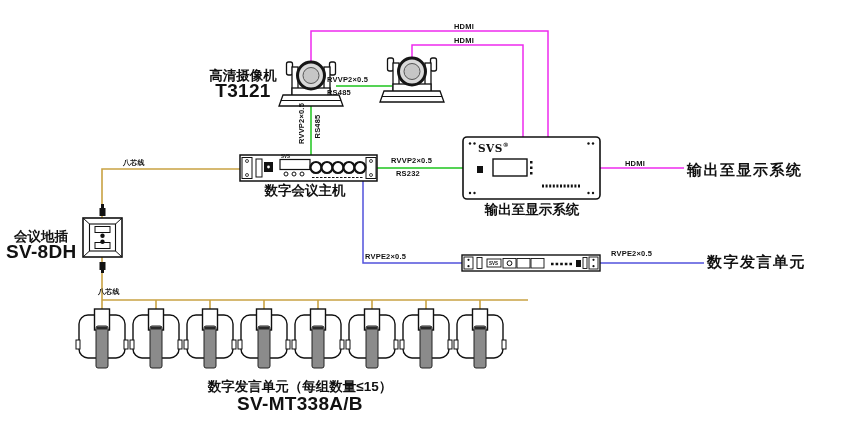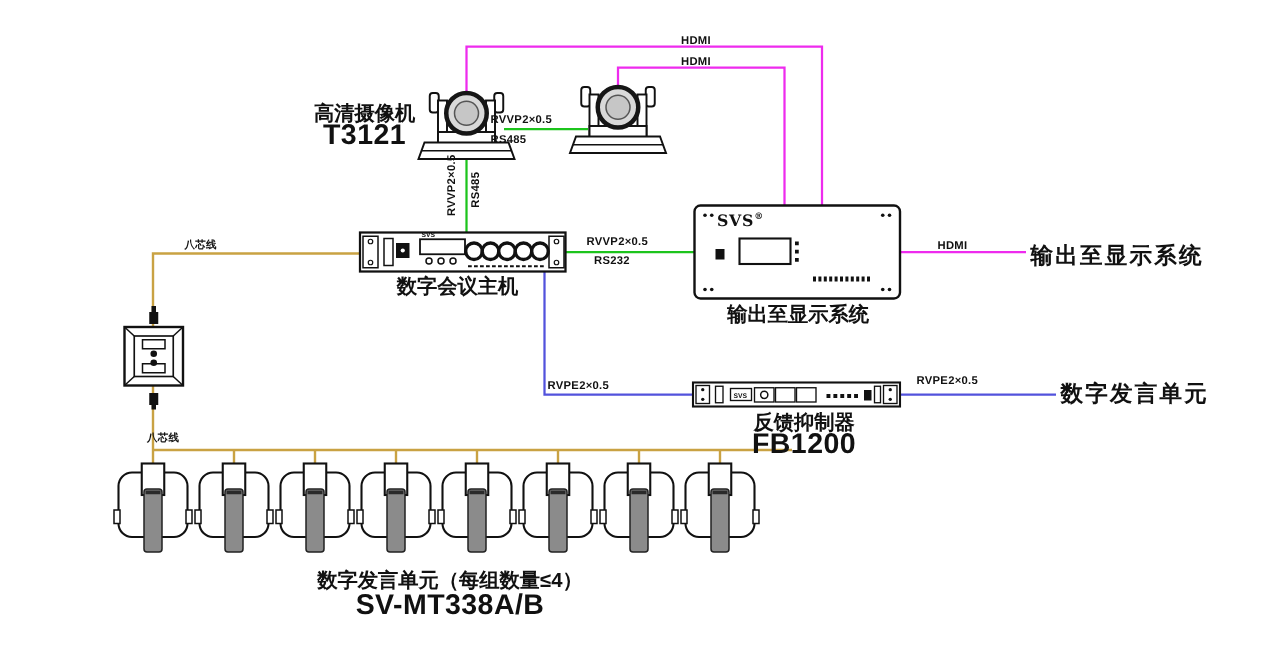--- a/index.html
+++ b/index.html
@@ -186,28 +186,28 @@
   <div class="lbl dev" style="left:245px;top:184px;width:120px;">
     <div>数字会议主机</div>
   </div>
 
   <div class="lbl brand-serif" style="left:478px;top:141px;">
     <span>SVS</span><span class="reg">®</span>
   </div>
 
   <div class="lbl dev" style="left:472px;top:203px;width:120px;">输出至显示系统</div>
 
-
-  <div class="lbl dev" style="left:486px;top:275px;width:100px;">
-    <div>反馈抑制器</div>
-    <div class="model">FB1200</div>
-  </div>
+  <div class="lbl dev" style="left:6px;top:230px;width:70px;">
+    <div>会议地插</div>
+    <div class="model">SV-8DH</div>
+  </div>
+
 
   <div class="lbl dev" style="left:190px;top:379px;width:220px;line-height:16.5px;">
-    <div>数字发言单元（每组数量≤4）</div>
+    <div>数字发言单元（每组数量≤15）</div>
     <div class="model">SV-MT338A/B</div>
   </div>
 
   <div class="lbl out" style="left:687px;top:161px;">输出至显示系统</div>
   <div class="lbl out" style="left:707px;top:253px;">数字发言单元</div>
 
   <div class="lbl cable c-center" style="left:454px;top:22px;width:40px;">HDMI</div>
   <div class="lbl cable c-center" style="left:454px;top:36px;width:40px;">HDMI</div>
   <div class="lbl cable c-center" style="left:625px;top:159px;width:40px;">HDMI</div>
 

